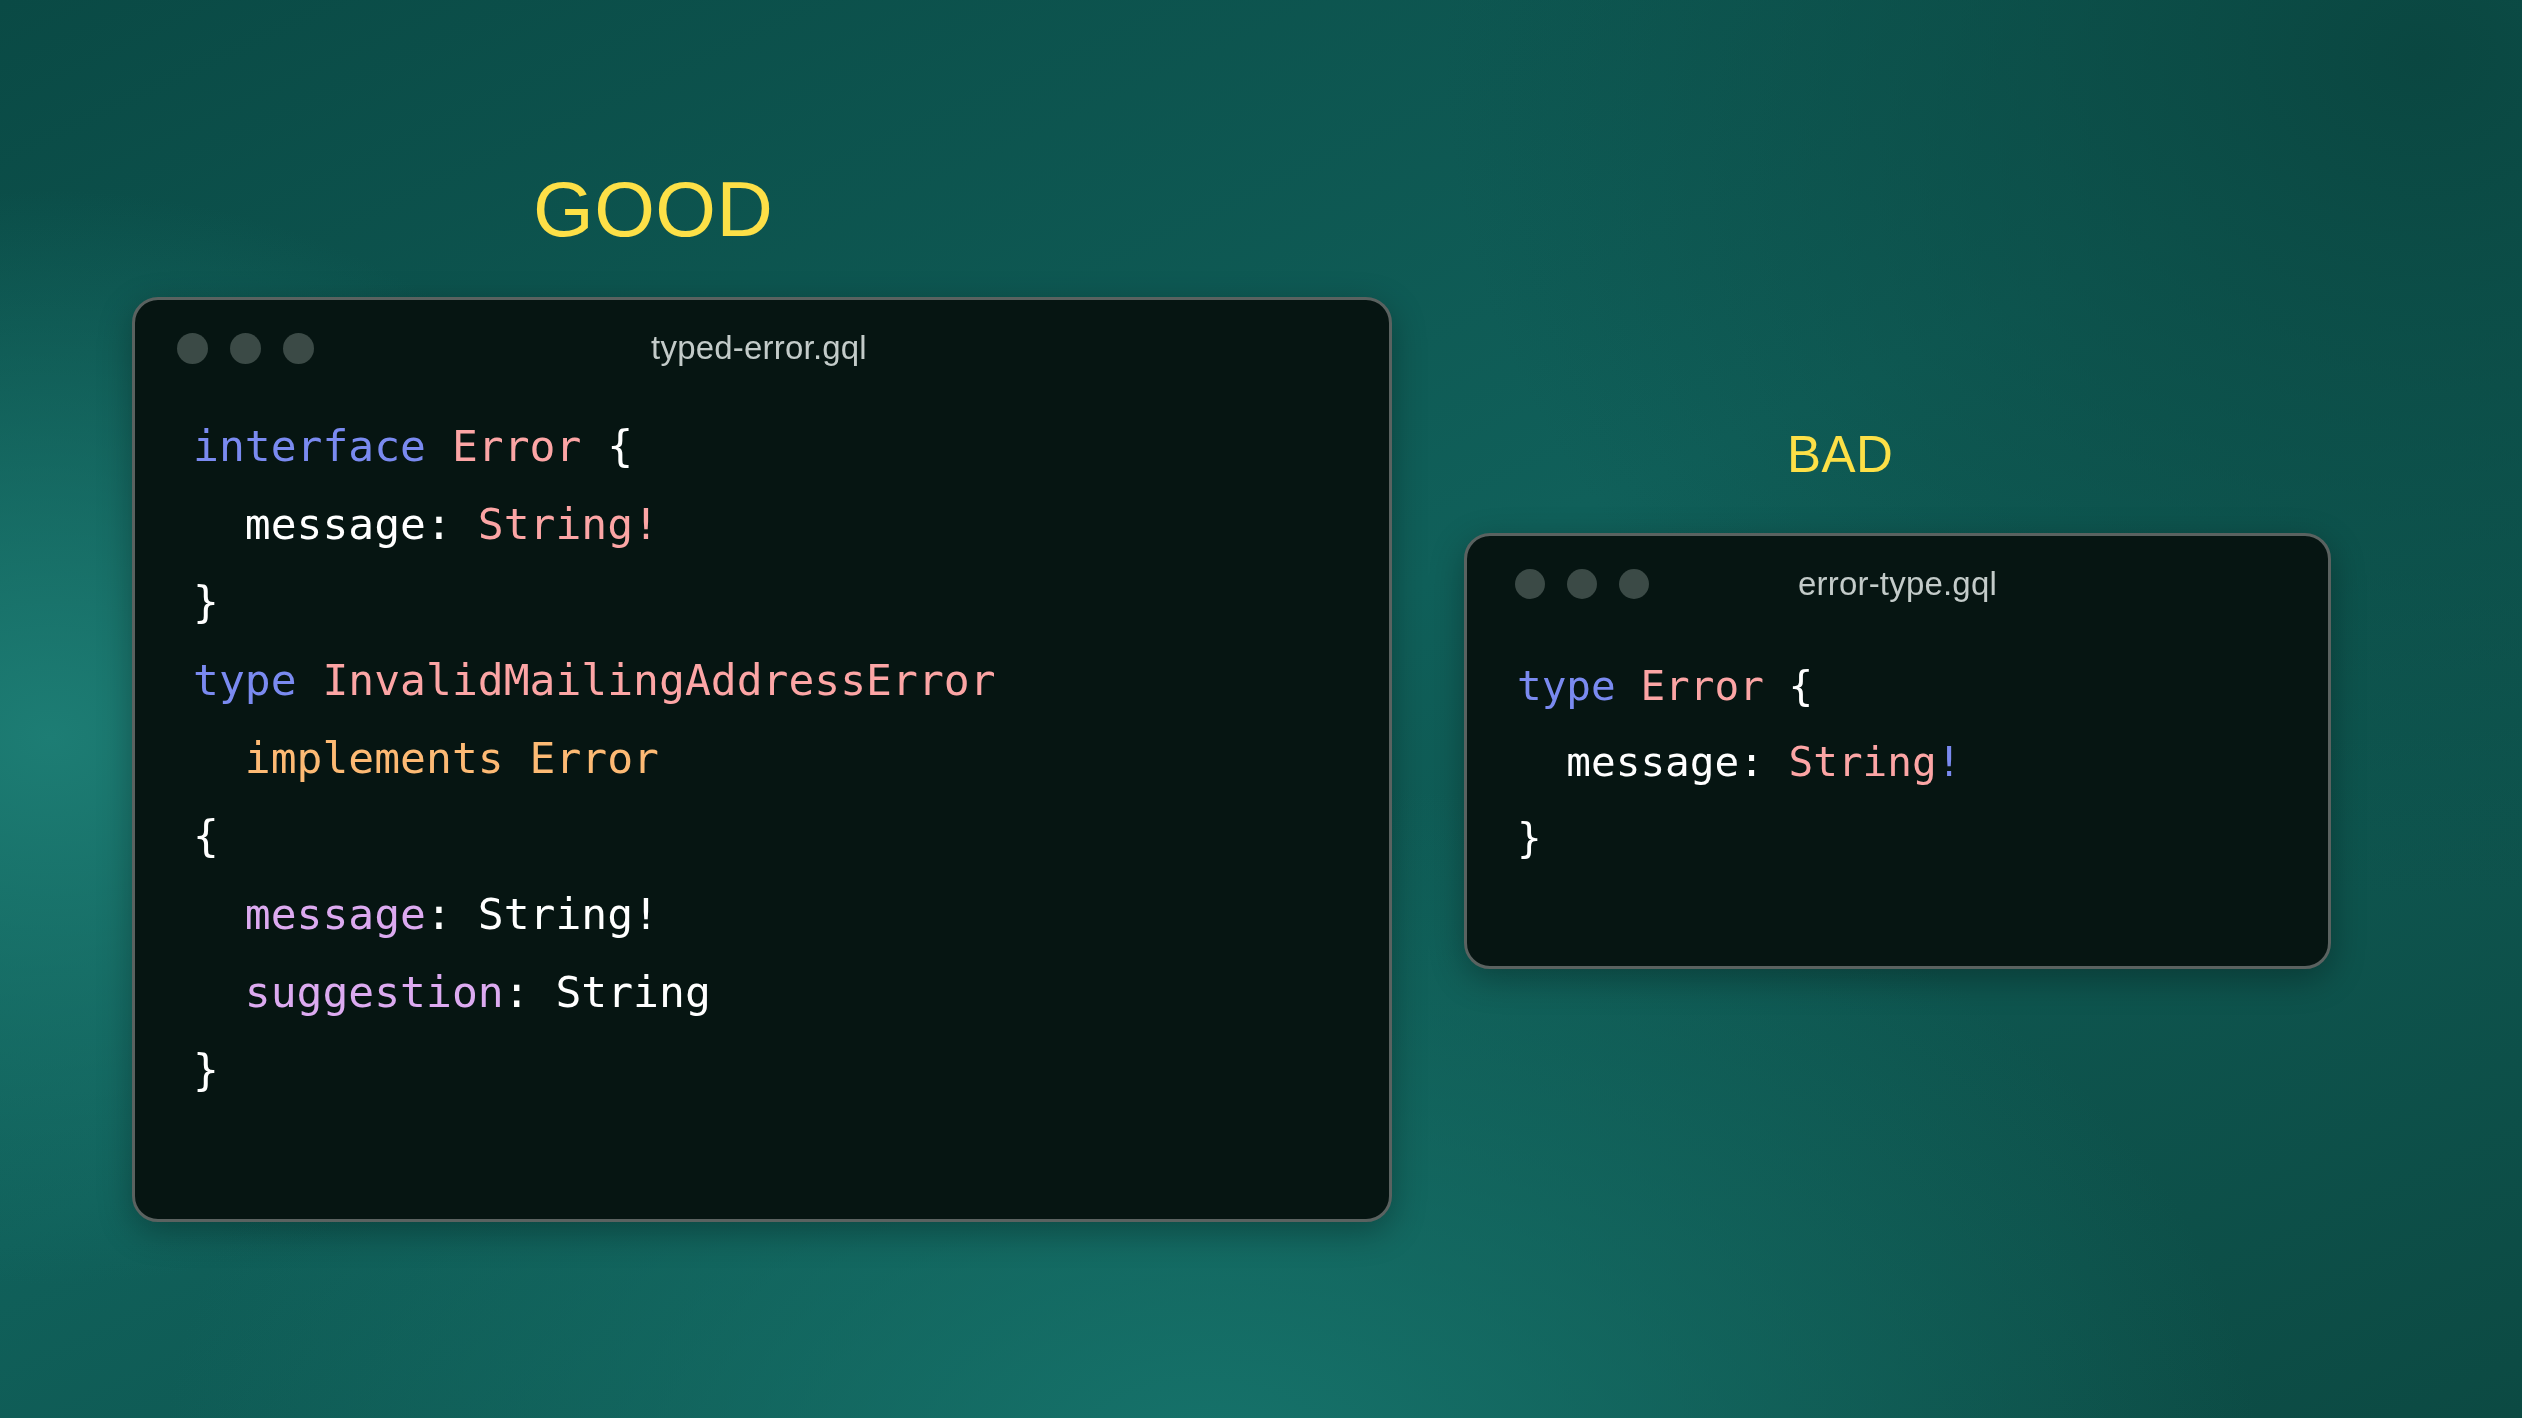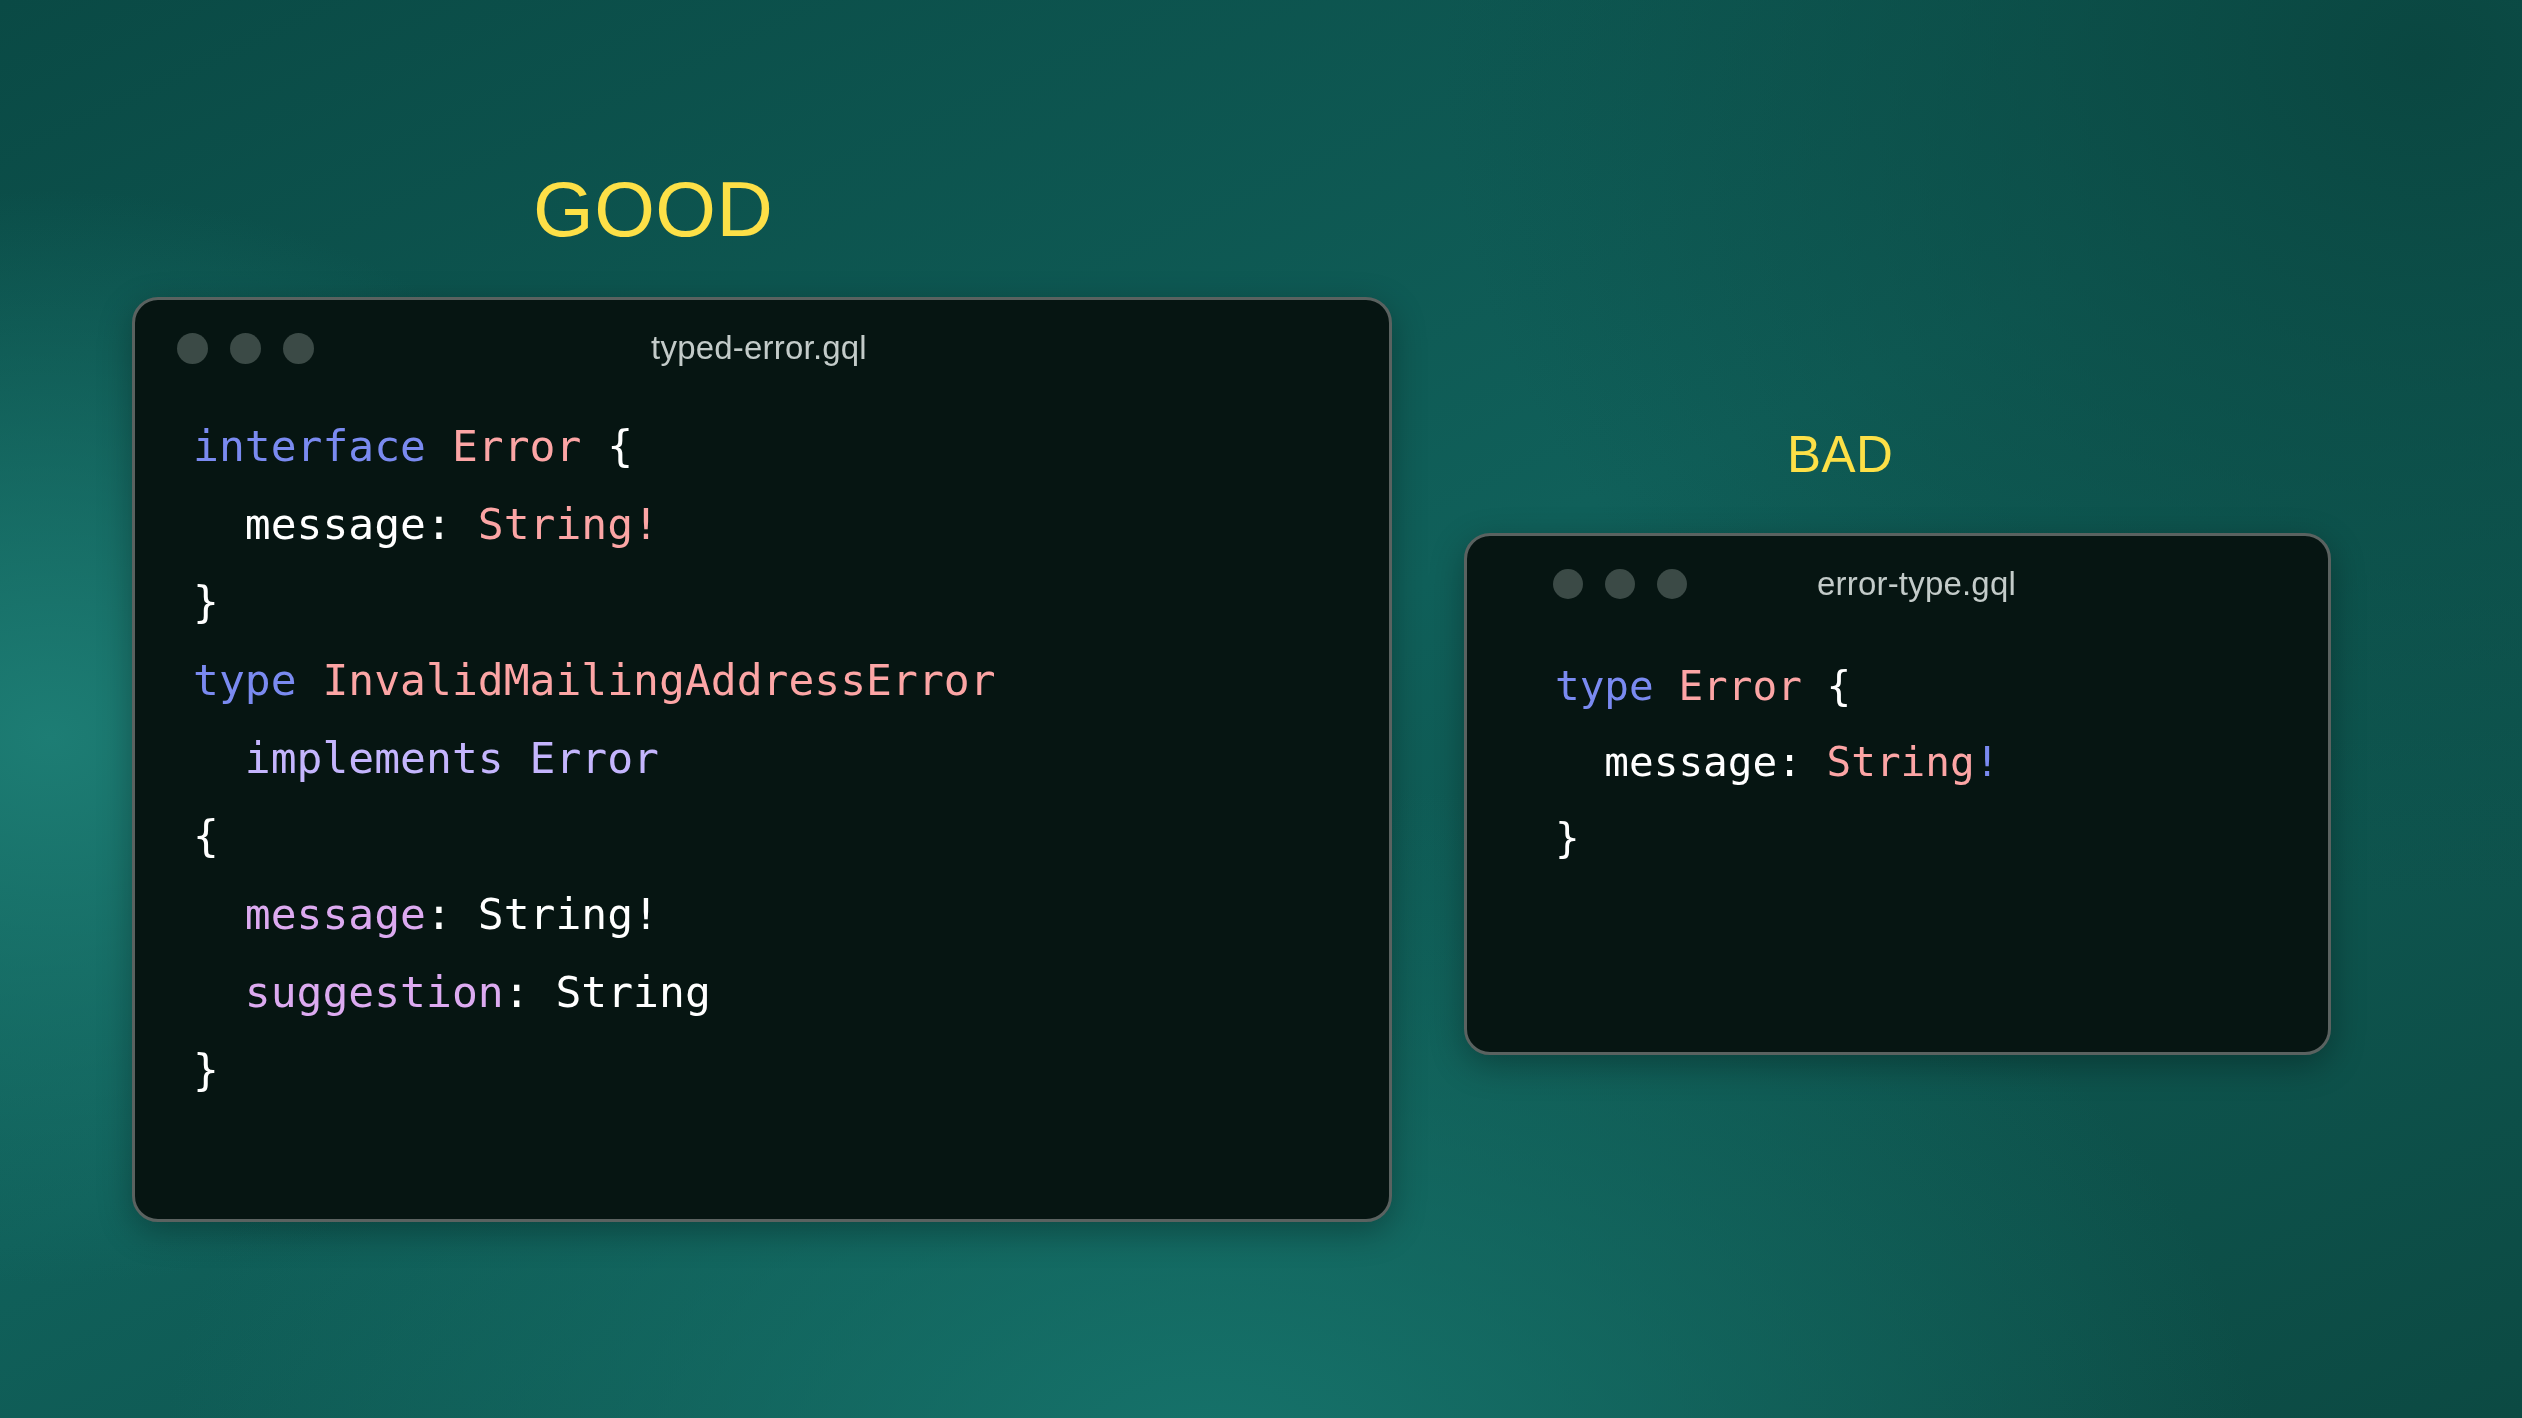--- a/index.html
+++ b/index.html
@@ -38,21 +38,21 @@
   
   .code-window {
     position: absolute;
     background: #061512;
     border: 3px solid #5a6260;
     border-radius: 26px;
     box-shadow: 0 10px 34px rgba(0,0,0,0.30);
     overflow: hidden;
   }
   .window-good { left: 132px; top: 297px; width: 1260px; height: 925px; }
-  .window-bad  { left: 1464px; top: 533px; width: 867px; height: 522px; padding-left: 38px; }
+  .window-bad  { left: 1464px; top: 533px; width: 867px; height: 436px; }
 
   .titlebar {
     position: relative;
     display: flex;
     align-items: center;
     height: 96px;
   }
   .window-bad .titlebar { height: 96px; }
 
   .dots { display: flex; gap: 22px; margin-left: 42px; }
@@ -83,21 +83,21 @@
     font-size: 43px;
     line-height: 78px;
     white-space: pre;
     color: #f2f5f4;
   }
   .window-good .code { padding: 11px 0 0 58px; }
   .window-bad  .code { padding: 16px 0 0 50px; font-size: 41px; line-height: 76px; }
 
   .tok-kw    { color: #7a8af0; }
   .tok-type  { color: #fca5a5; }
-  .tok-impl  { color: #c4b5fd; }
+  .tok-impl  { color: #fdba74; }
   .tok-field { color: #ffffff; }
   .tok-field-alt { color: #dcaaf0; }
   .tok-punc  { color: #ffffff; }
   .tok-plain { color: #ffffff; }
   .tok-bang  { color: #7a8af0; }
 </style>
 </head>
 <body>
 
 <div class="stage">

